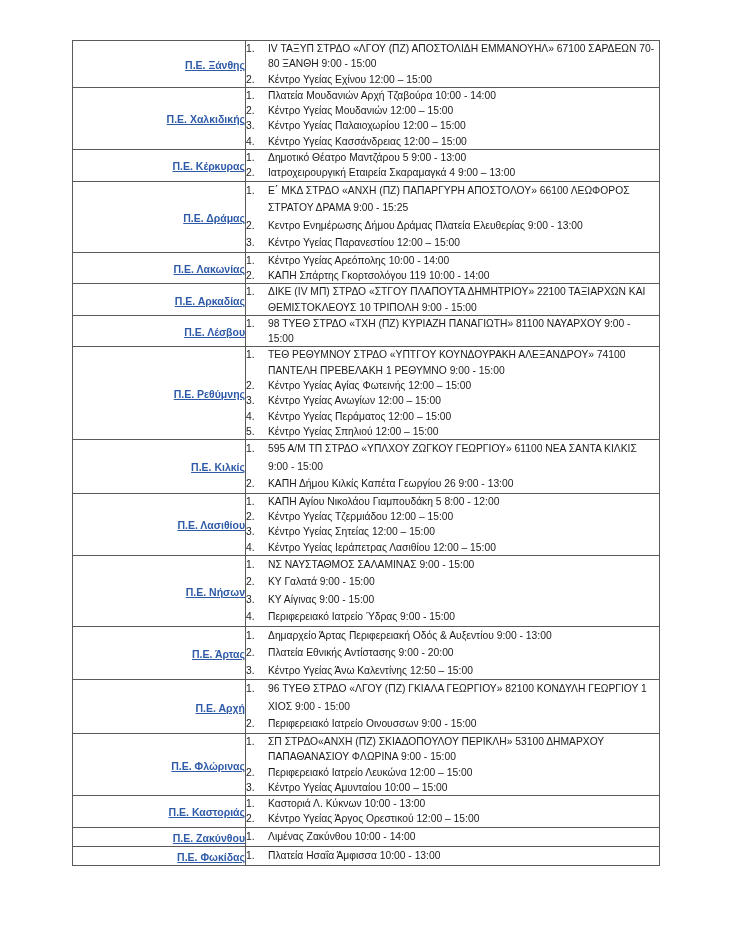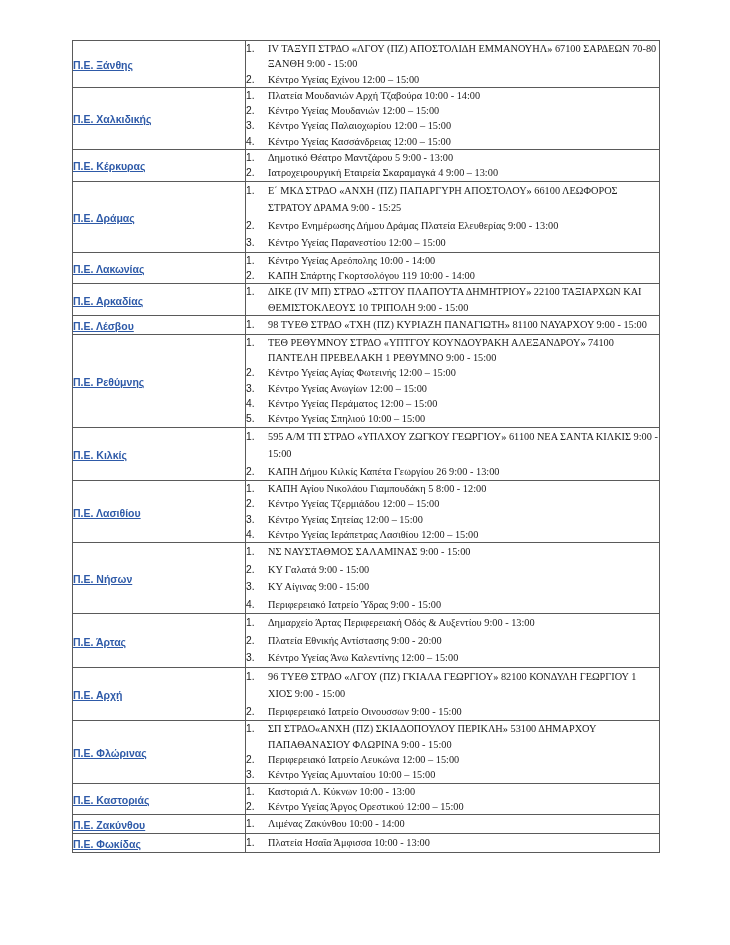--- a/index.html
+++ b/index.html
@@ -1,27 +1,27 @@
 <!DOCTYPE html>
 <html><head>
 <meta charset="utf-8">
 <style>
   html, body { margin: 0; padding: 0; background: #ffffff; }
   body { width: 730px; height: 945px; position: relative; overflow: hidden;
          font-family: "Liberation Sans", "DejaVu Sans", sans-serif; color: #1a1a1a; }
   table.schedule { position: absolute; left: 72px; top: 40px; width: 588px;
                    border-collapse: collapse; table-layout: fixed; }
   table.schedule td { border: 1px solid #5a5a5a; padding: 0; vertical-align: middle; }
-  td.region { width: 172px; text-align: left; }
+  td.region { width: 172px; text-align: right; }
   td.region a { color: #2e5aa8; font-weight: bold; font-size: 10.5px; text-decoration: underline; }
   td.places { padding: 1px 4px 1px 6px; }
   ol.items { margin: 0; padding: 0; list-style: none; }
   ol.items li { display: flex; font-size: 10.3px; line-height: 15.3px; }
   ol.items li .num { width: 22px; flex: 0 0 22px; }
-  ol.items li .txt { flex: 1; font-family: Liberation Serif, serif; }
+  ol.items li .txt { flex: 1; }
   ol.items.loose li { line-height: 17.5px; }
 </style>
 </head>
 <body>
 
 <table class="schedule">
   <tbody id="tbody">
       <tr>
         <td class="region"><a>Π.Ε. Ξάνθης</a></td>
         <td class="places">
@@ -146,21 +146,21 @@
             <li>
               <span class="num">3.</span>
               <span class="txt">Κέντρο Υγείας Ανωγίων 12:00 – 15:00</span>
             </li>
             <li>
               <span class="num">4.</span>
               <span class="txt">Κέντρο Υγείας Περάματος 12:00 – 15:00</span>
             </li>
             <li>
               <span class="num">5.</span>
-              <span class="txt">Κέντρο Υγείας Σπηλιού 10:00 – 15:00</span>
+              <span class="txt">Κέντρο Υγείας Σπηλιού 12:00 – 15:00</span>
             </li>
           </ol>
         </td>
       </tr>
       <tr>
         <td class="region"><a>Π.Ε. Κιλκίς</a></td>
         <td class="places">
           <ol class="items loose">
             <li>
               <span class="num">1.</span>
@@ -226,21 +226,21 @@
             <li>
               <span class="num">1.</span>
               <span class="txt">Δημαρχείο Άρτας Περιφερειακή Οδός &amp; Αυξεντίου 9:00 - 13:00</span>
             </li>
             <li>
               <span class="num">2.</span>
               <span class="txt">Πλατεία Εθνικής Αντίστασης 9:00 - 20:00</span>
             </li>
             <li>
               <span class="num">3.</span>
-              <span class="txt">Κέντρο Υγείας Άνω Καλεντίνης 12:00 – 15:00</span>
+              <span class="txt">Κέντρο Υγείας Άνω Καλεντίνης 12:50 – 15:00</span>
             </li>
           </ol>
         </td>
       </tr>
       <tr>
         <td class="region"><a>Π.Ε. Αρχή</a></td>
         <td class="places">
           <ol class="items loose">
             <li>
               <span class="num">1.</span>

